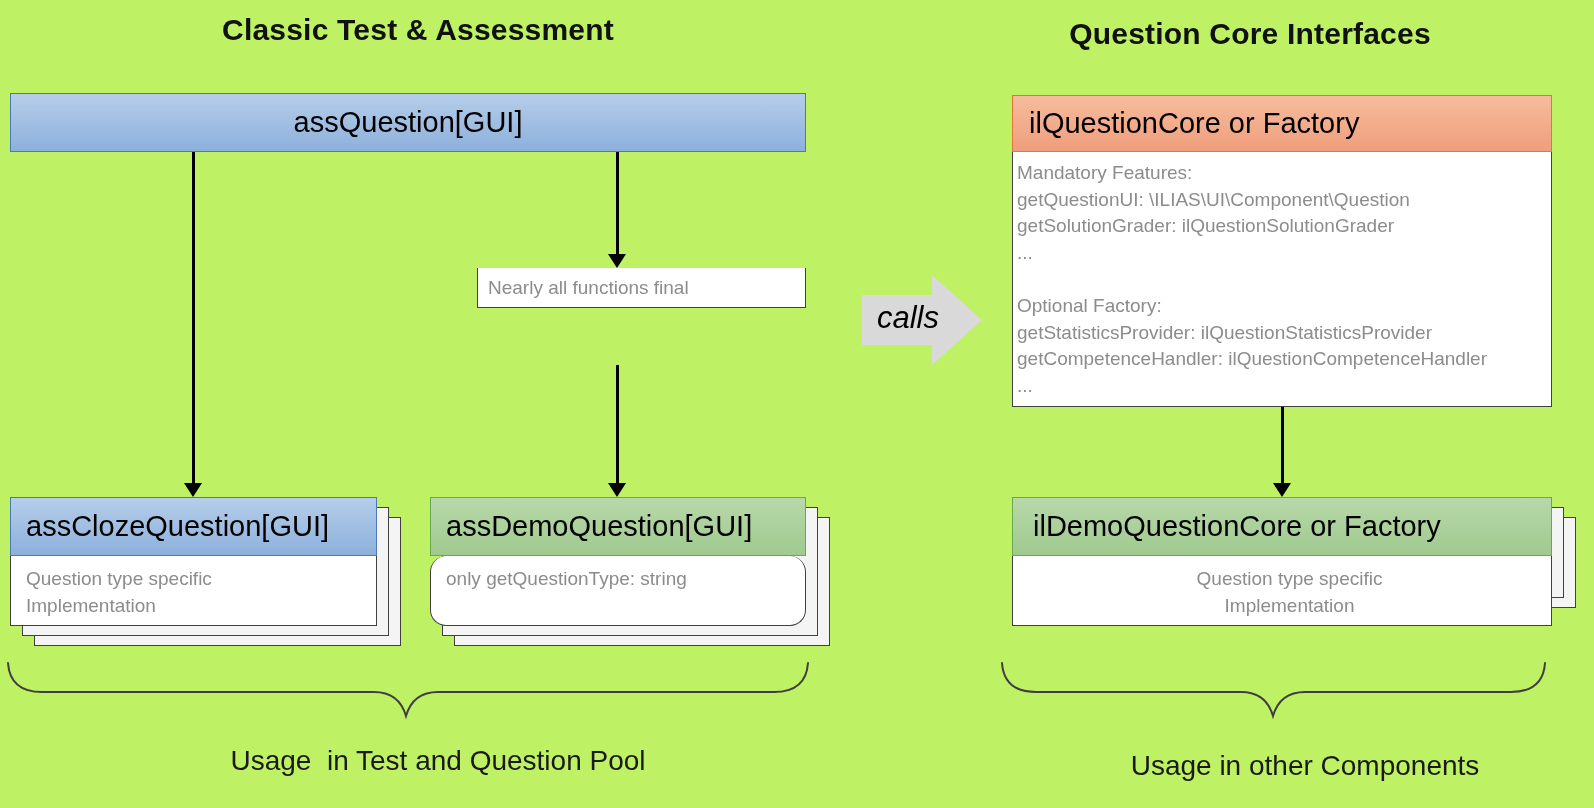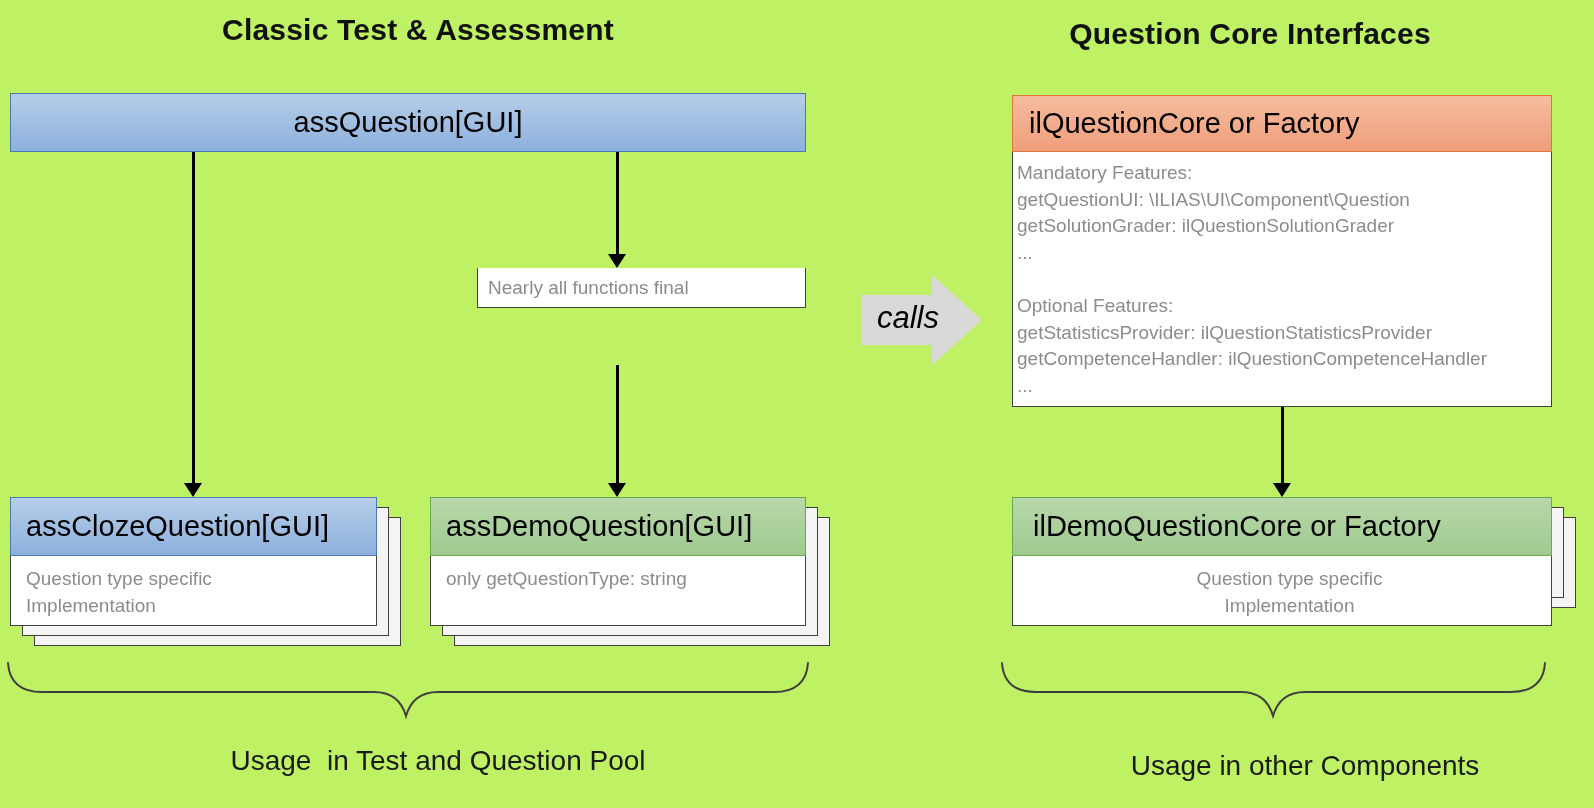--- a/index.html
+++ b/index.html
@@ -93,37 +93,37 @@
     </div>
   </div>
 
   <div class="stack" style="left:430px;top:497px;width:376px;height:129px;">
     <div class="stack-shadow s2"></div>
     <div class="stack-shadow s1"></div>
     <div class="card">
       <div class="card-header hdr-left green" style="height:59px;">
         <span>assDemoQuestion[GUI]</span>
       </div>
-      <div class="card-body note-lines" style="height:70px;">
+      <div class="card-body note-lines" style="height:70px;border-radius:16px;">
         <div>only getQuestionType: string</div>
       </div>
     </div>
   </div>
 
   <div class="card" style="left:1012px;top:95px;width:540px;">
     <div class="card-header hdr-left orange" style="height:57px;padding-left:16px;">
       <span>ilQuestionCore or Factory</span>
     </div>
     <div class="card-body core-body" style="height:255px;">
       <div class="bodyline">Mandatory Features:</div>
       <div class="bodyline">getQuestionUI: \ILIAS\UI\Component\Question</div>
       <div class="bodyline">getSolutionGrader: ilQuestionSolutionGrader</div>
       <div class="bodyline">...</div>
       <div class="bodyline"></div>
-      <div class="bodyline">Optional Features:</div>
+      <div class="bodyline">Optional Factory:</div>
       <div class="bodyline">getStatisticsProvider: ilQuestionStatisticsProvider</div>
       <div class="bodyline">getCompetenceHandler: ilQuestionCompetenceHandler</div>
       <div class="bodyline">...</div>
     </div>
   </div>
 
   <div class="vline" style="left:1281px;top:407px;height:76px;"></div>
   <div class="ahead" style="left:1273px;top:483px;"></div>
 
   <div class="stack" style="left:1012px;top:497px;width:540px;height:91px;text-align:center;">

